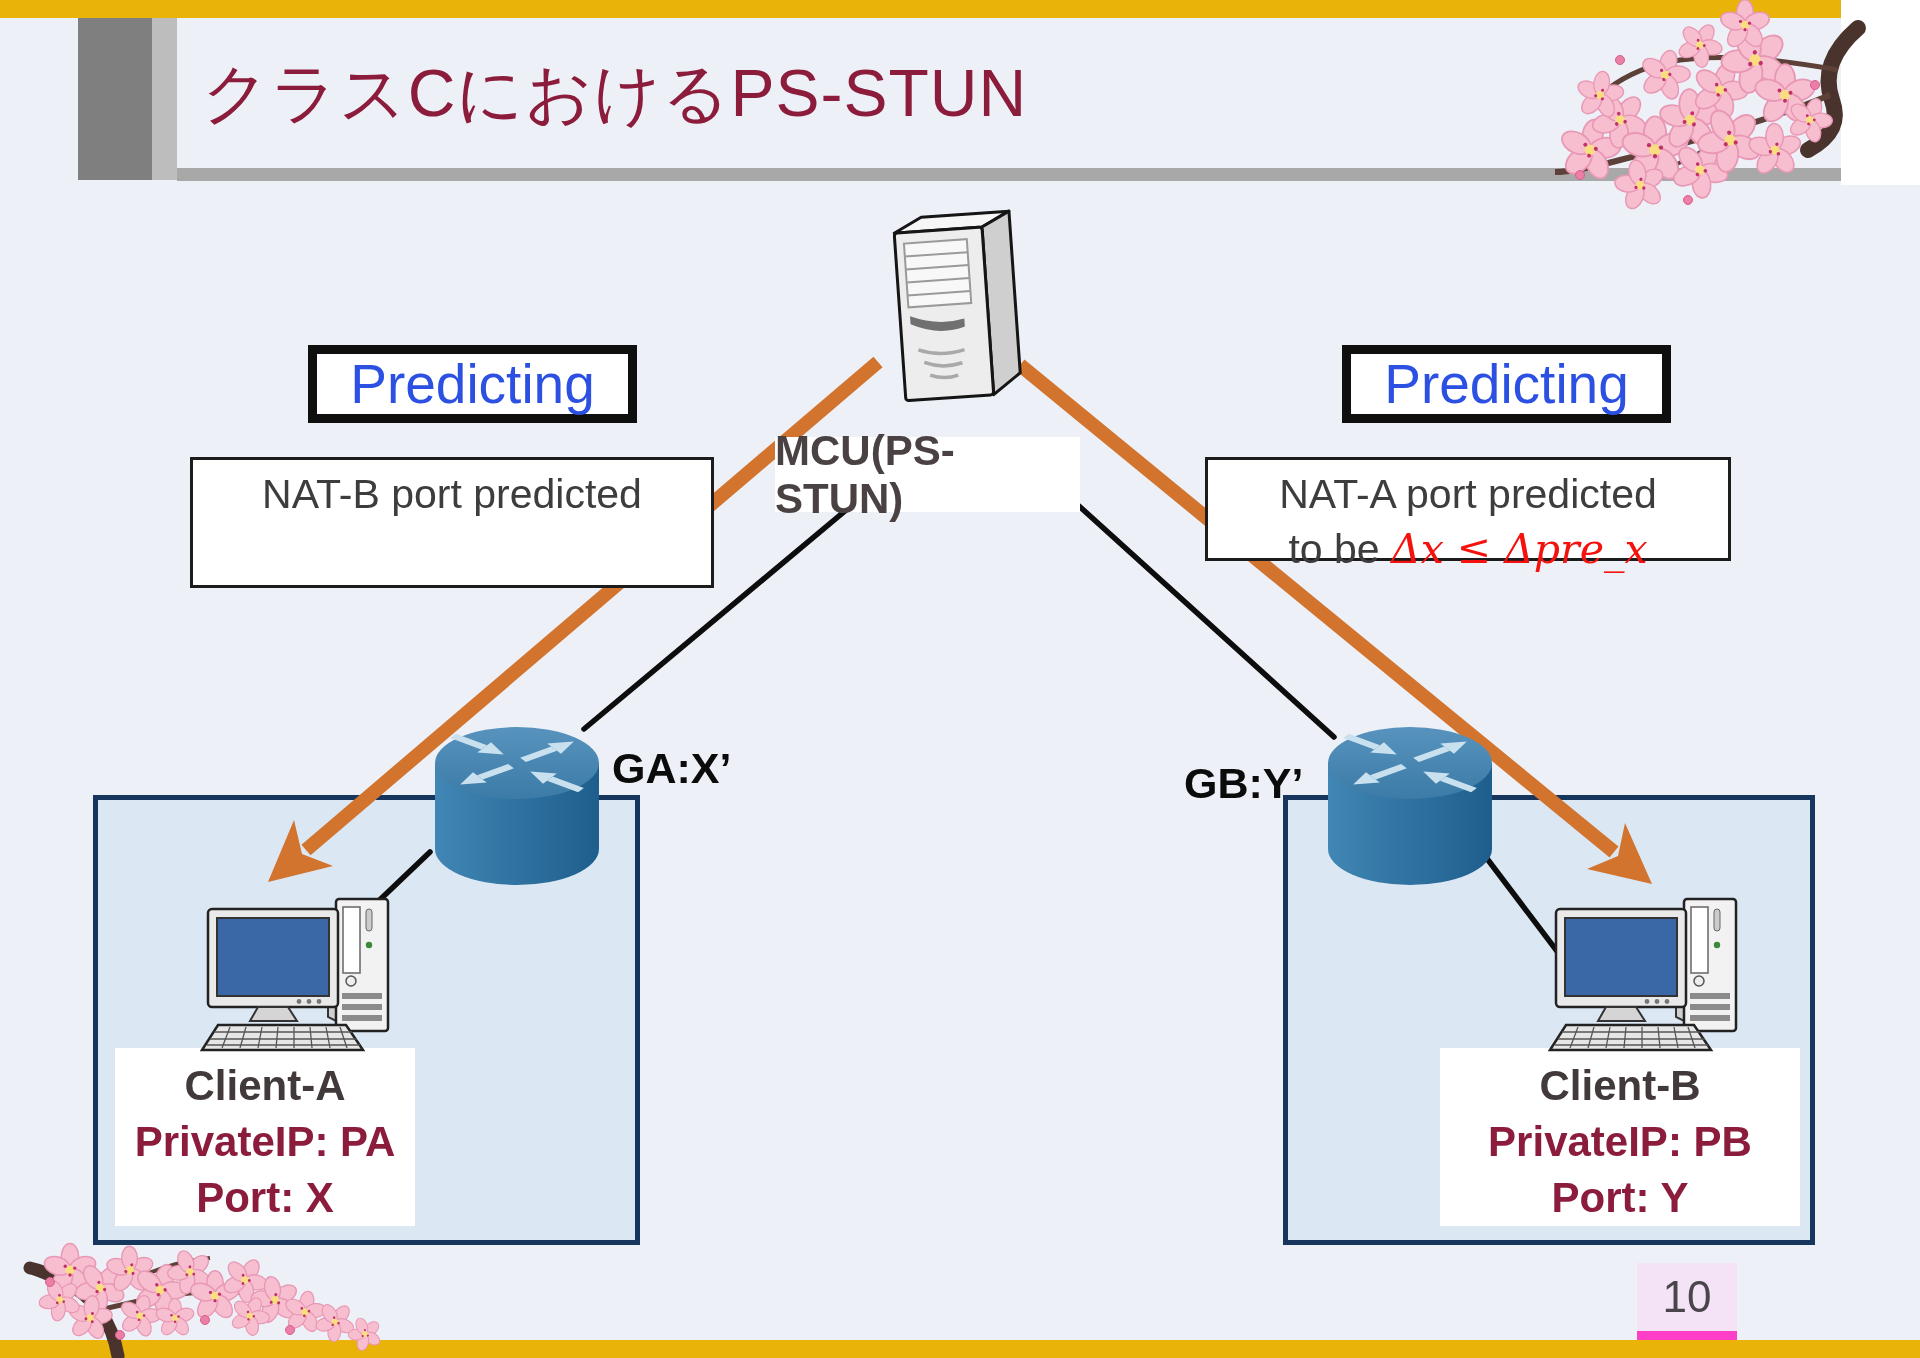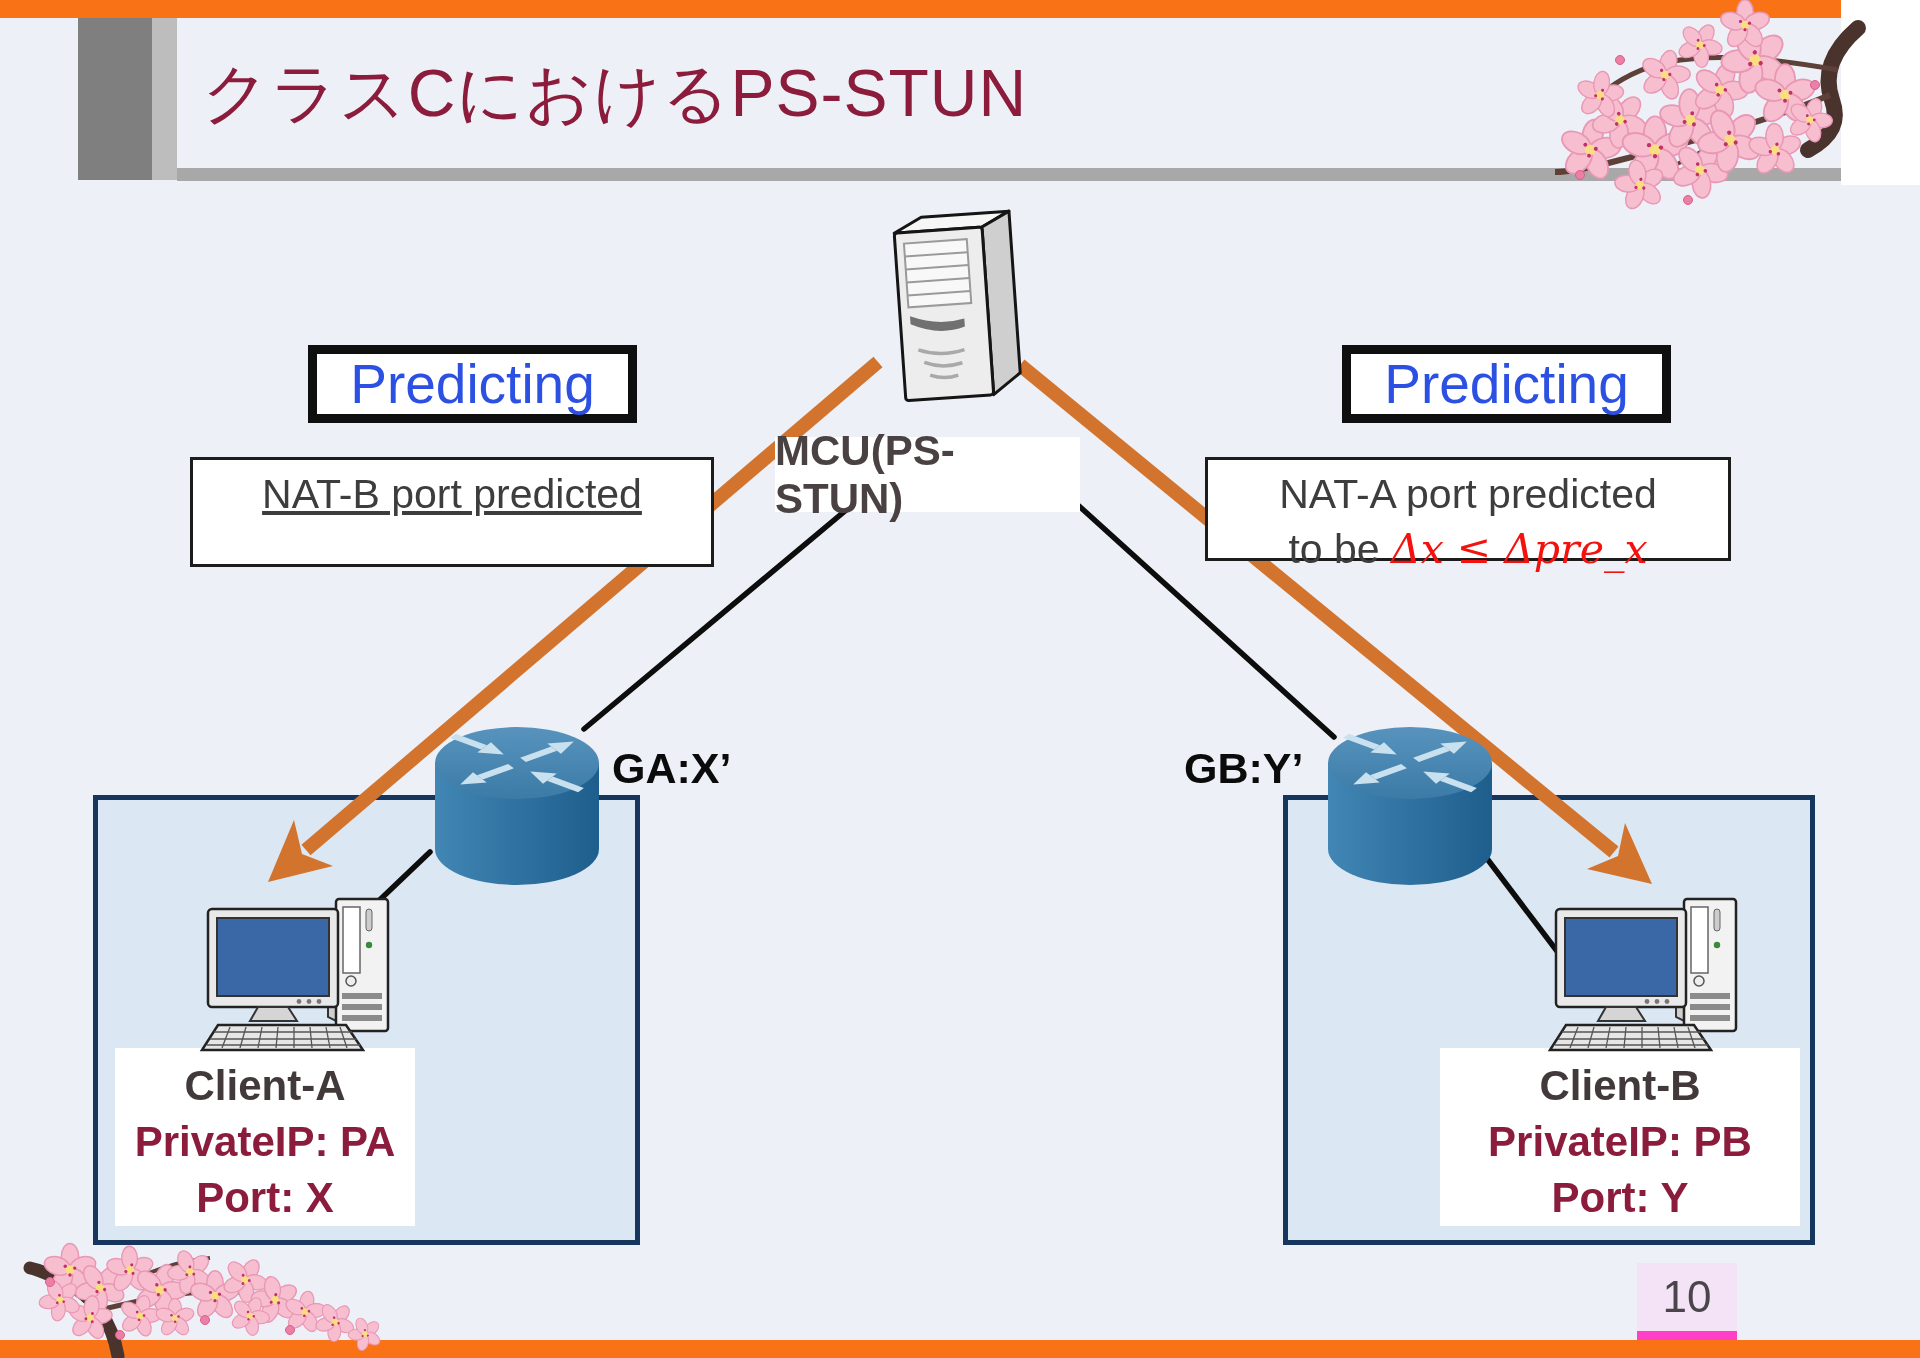--- a/index.html
+++ b/index.html
@@ -1,16 +1,16 @@
 <!DOCTYPE html>
 <html style="--maroon: #8c1c3c; --blue: #2b50e2; --red: #f3120e; --navy: #17365d; --orange: #d2732e; --magenta: #ff3fc8;"><head>
 <meta charset="utf-8">
 <style>
   html,body{margin:0;padding:0;background:#ffffff;}
-  .slide{position:relative;width:1920px;height:1358px;background:#f97316;overflow:hidden;
+  .slide{position:relative;width:1920px;height:1358px;background:#eab308;overflow:hidden;
          font-family:"Liberation Sans",sans-serif;}
   .bg{position:absolute;left:0;top:18px;width:1920px;height:1322px;background:#edf1f7;z-index:0;}
   
   .hdr-dark{position:absolute;left:78px;top:18px;width:74px;height:162px;background:#7f7f7f;z-index:1;}
   .hdr-light{position:absolute;left:152px;top:18px;width:25px;height:162px;background:#bdbdbd;z-index:1;}
   .hdr-underline{position:absolute;left:177px;top:168px;width:1664px;height:13px;background:#a8a8a8;z-index:1;}
   .hdr-right-white{position:absolute;left:1841px;top:0;width:79px;height:185px;background:#ffffff;z-index:1;}
   .title{position:absolute;left:202px;top:18px;height:150px;line-height:150px;font-size:66px;
          color:var(--maroon,#8c1c3c);z-index:1;letter-spacing:1px;white-space:nowrap;}
   
@@ -29,26 +29,26 @@
              display:flex;align-items:center;justify-content:center;z-index:3;
              font-size:42px;font-weight:bold;color:#4a4242;}
   .predicting{position:absolute;top:345px;width:329px;height:78px;background:#ffffff;
               border:9px solid #0f0f0f;box-sizing:border-box;display:flex;align-items:center;
               justify-content:center;font-size:55px;color:var(--blue,#2b50e2);z-index:3;margin-left:20px;}
   .predicting.left{left:288px;}
   .predicting.right{left:1322px;}
   .nat-note{position:absolute;top:457px;background:#ffffff;border:3px solid #1c1c1c;
             box-sizing:border-box;text-align:center;z-index:3;color:#3d3d3d;
             font-size:41px;line-height:55px;padding-top:7px;}
-  .nat-note.left{left:190px;width:524px;height:110px;text-decoration:underline;}
+  .nat-note.left{left:190px;width:524px;height:131px;}
   .nat-note.right{left:1205px;width:526px;height:104px;}
   .math{font-family:"DejaVu Serif",serif;font-style:italic;color:var(--red,#f3120e);}
   .gw-label{position:absolute;top:744px;font-size:43px;font-weight:bold;color:#0b0b0b;z-index:3;white-space:nowrap;}
   .gw-label.left{left:612px;}
-  .gw-label.right{left:1184px;}
+  .gw-label.right{left:1184px;margin-top:15px;}
   .page-badge{position:absolute;left:1637px;top:1263px;width:100px;height:77px;background:#f4e3f6;
               border-bottom:9px solid var(--magenta,#ff3fc8);box-sizing:border-box;display:flex;
               align-items:center;justify-content:center;font-size:44px;color:#4a444b;z-index:3;}
   .overlay-svg{position:absolute;left:0;top:0;width:1920px;height:1358px;z-index:2;pointer-events:none;}
 </style>
 </head>
 <body>
 
 <div class="slide">
 

